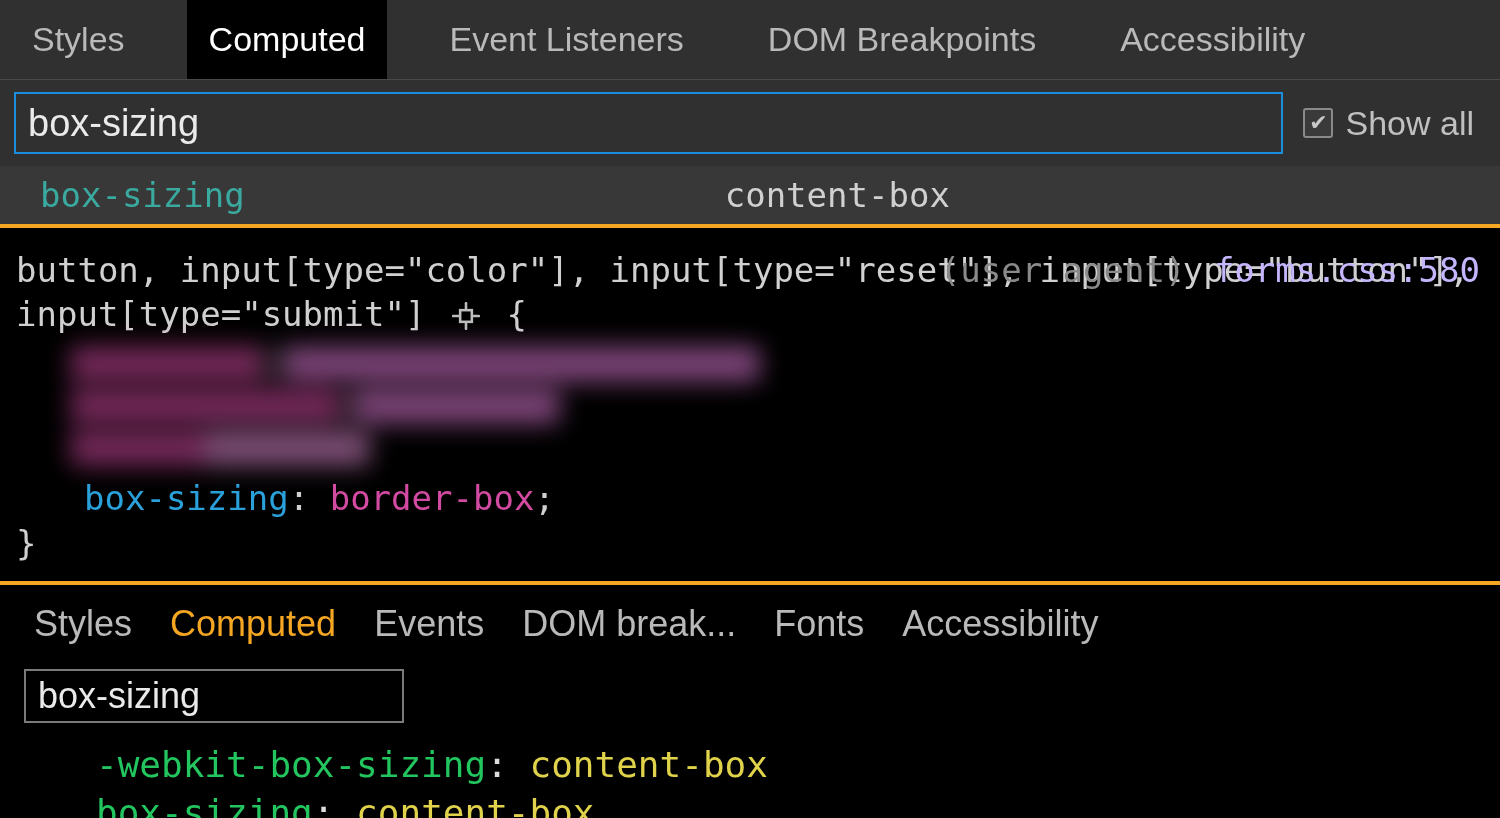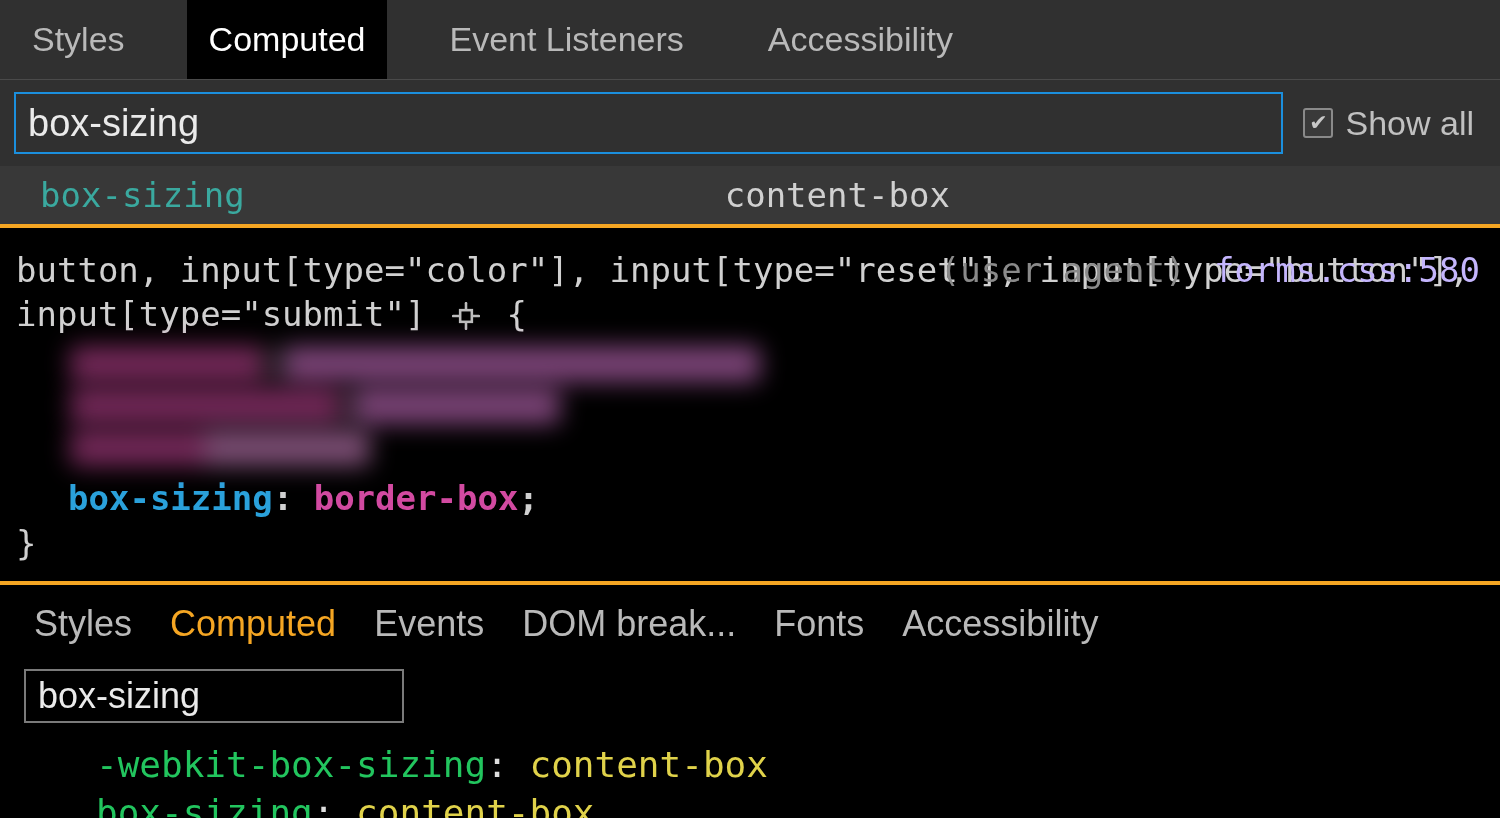--- a/index.html
+++ b/index.html
@@ -125,21 +125,21 @@
     height: 36px;
     margin: 6px 0;
     border-radius: 6px;
     filter: blur(12px);
     opacity: .55;
   }
   .bs1 { width: 690px; background: linear-gradient(90deg,#d24aa1 0 28%, #333 28% 31%, #e07bd8 31% 100%); }
   .bs2 { width: 490px; background: linear-gradient(90deg,#d24aa1 0 55%, #333 55% 58%, #e07bd8 58% 100%); }
   .bs3 { width: 300px; background: linear-gradient(90deg,#d24aa1 0 45%, #e08dd2 45% 100%); }
 
-  .rule-line { margin-left: 52px; font-weight: bold; }
+  .rule-line { margin-left: 68px; }
   .rule-line .p { color: #2aa1db; }
   .rule-line .c { color: #d0d0d0; }
   .rule-line .v { color: #d24aa1; }
 
   .selclr { color: #d0d0d0; }
 
   .target-icon svg {
     width: 28px; height: 28px;
     vertical-align: -4px;
     margin: 0 6px;
@@ -182,20 +182,21 @@
 </style>
 </head>
 <body>
 
 <div class="top-panel">
 
   <div class="top-tabs">
     <div class="tab">Styles</div>
     <div class="tab active">Computed</div>
     <div class="tab">Event Listeners</div>
+    <div class="tab">DOM Breakpoints</div>
     <div class="tab">Accessibility</div>
   </div>
 
   <div class="filter-row">
     <input class="filter-input" value="box-sizing" style="">
     <label class="showall-wrap">
       <span class="checkbox">✔</span>
       <span>Show all</span>
     </label>
   </div>

